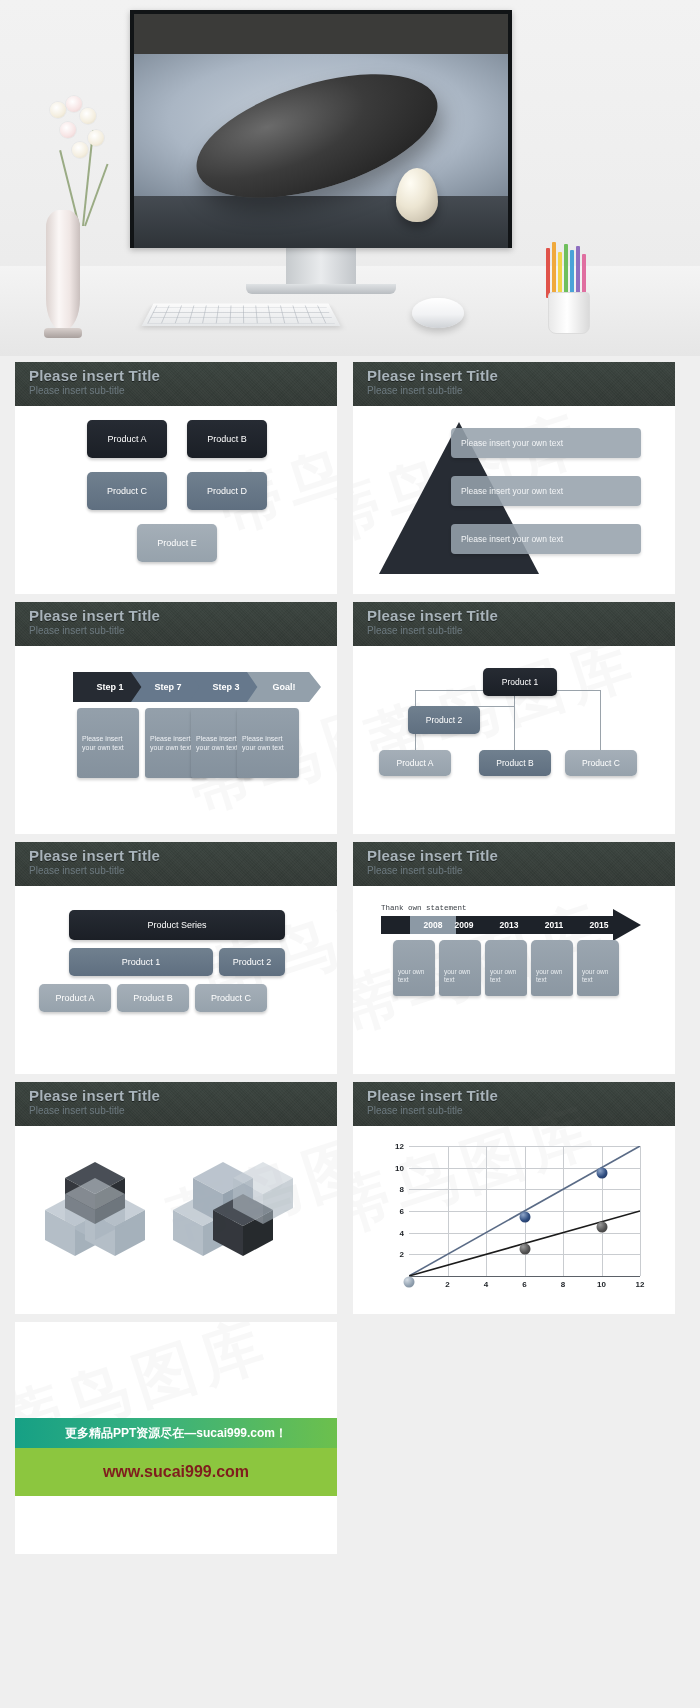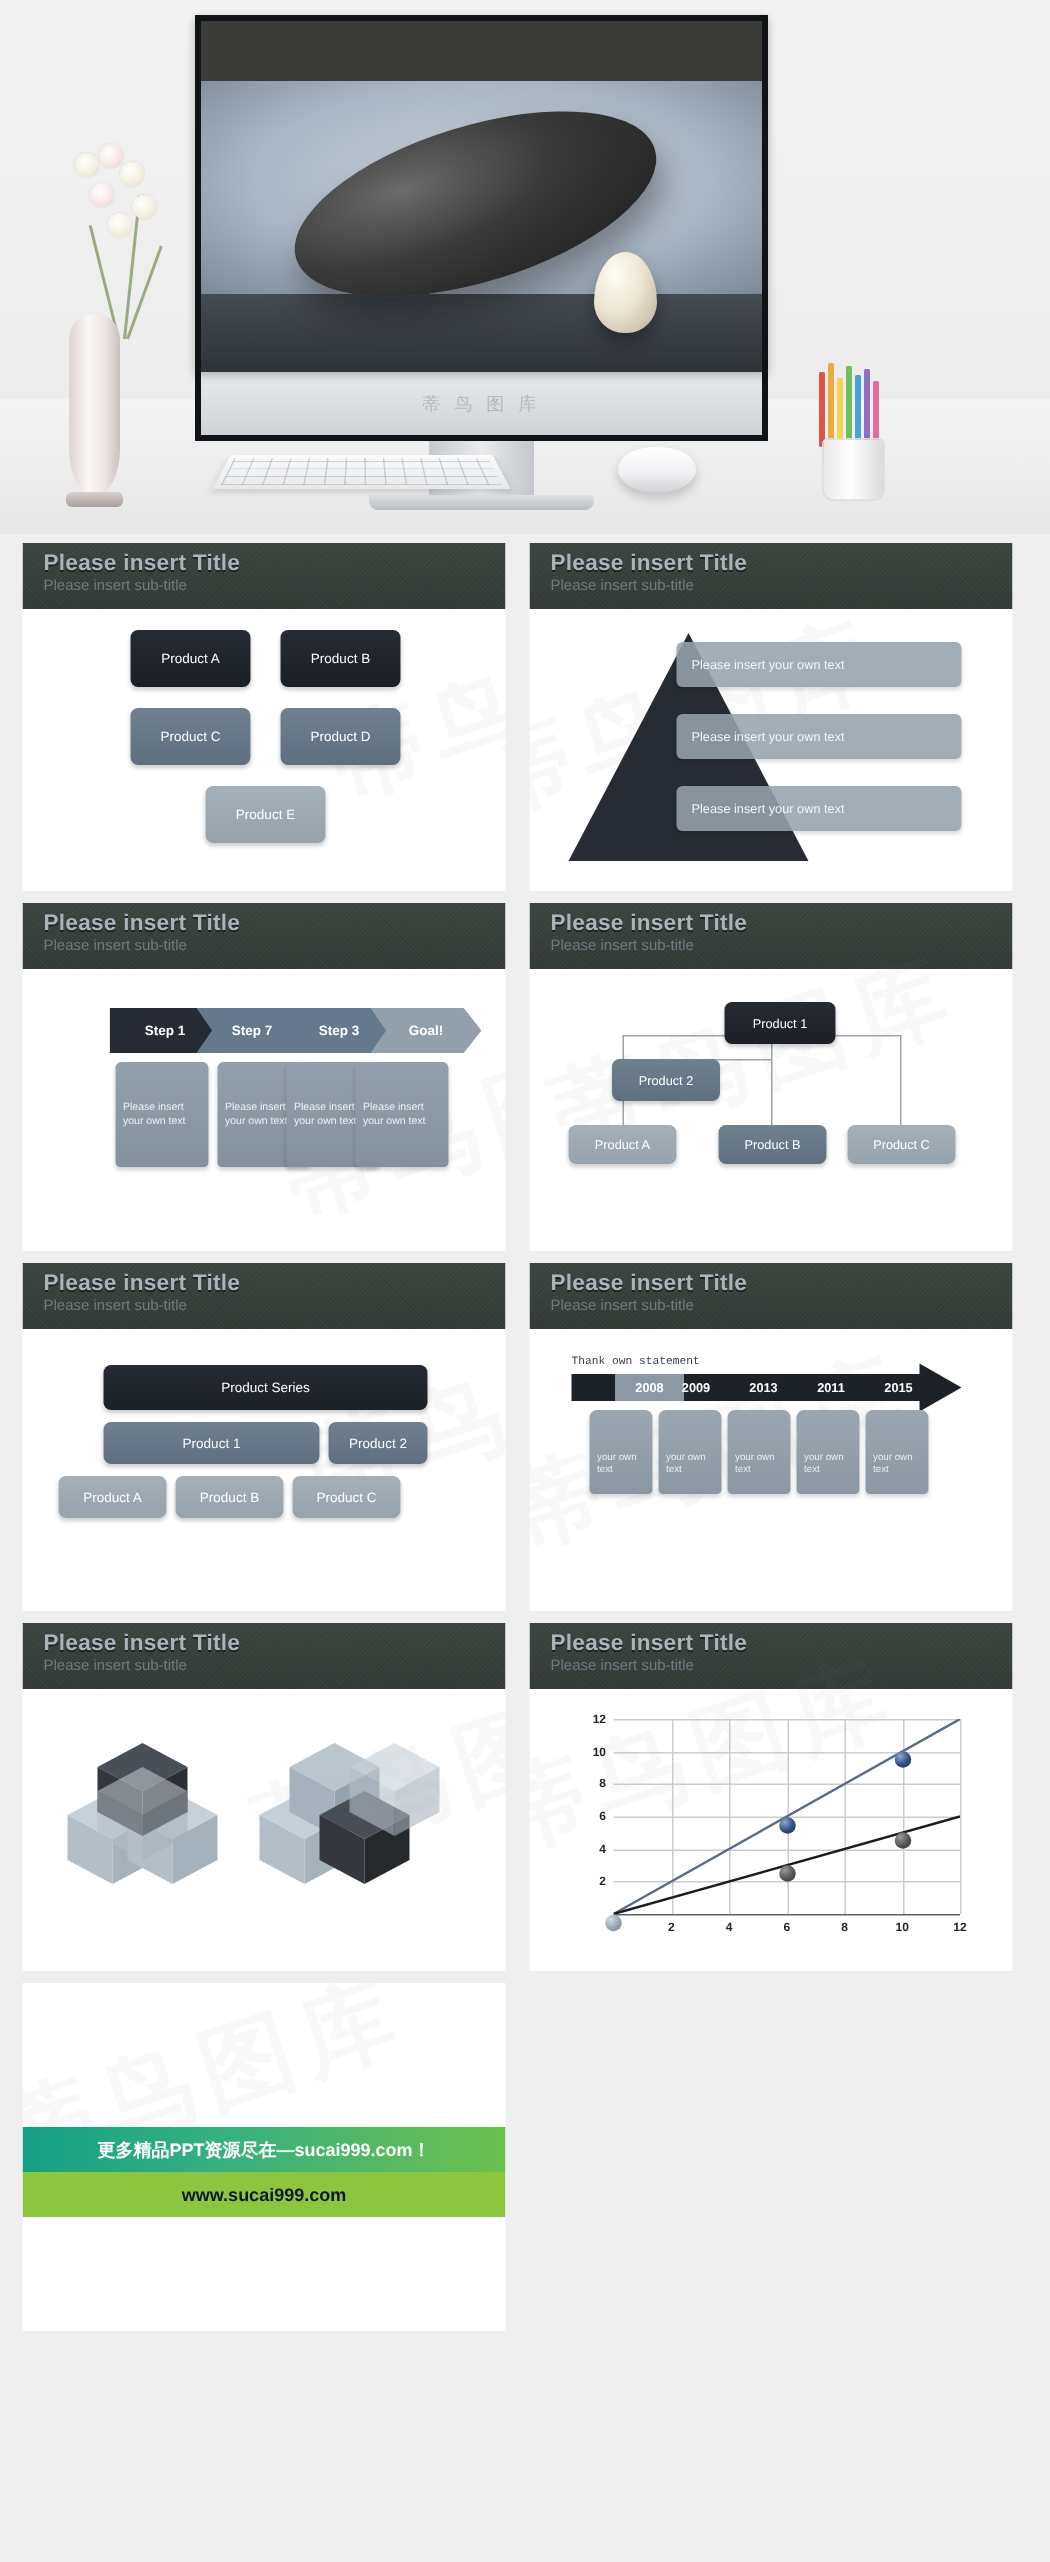--- a/index.html
+++ b/index.html
@@ -309,24 +309,24 @@
   }
 
   
   .promo-teal {
     position:absolute; left: 0; top: 96px; width: 322px; height: 30px;
     background: linear-gradient(90deg,#16a085 0%, #35b07f 40%, #6cc04d 100%);
     display:flex; align-items:center; justify-content:center;
     color:#fff; font-size: 12px; font-weight: bold;
   }
   .promo-green {
-    position:absolute; left: 0; top: 126px; width: 322px; height: 30px;
+    position:absolute; left: 0; top: 126px; width: 322px; height: 48px;
     background: #8cc63f;
     display:flex; align-items:center; justify-content:center;
-    color:#0f172a; font-size: 12px; font-weight: bold;
+    color:#7f1d1d; font-size: 16px; font-weight: bold;
   }
   .blank { background:#fff; }
   .filler { height: 10px; background:#efefef; }
 </style>
 </head>
 <body>
 
 <div class="page">
 
   <div class="hero">
@@ -347,23 +347,20 @@
     <div class="vase-base"></div>
 
     <div class="monitor">
       <div class="screen-bezel">
         <div class="screen-img">
           <div class="screen-topband"></div>
           <div class="screen-floor"></div>
           <div class="stone"></div>
           <div class="egg"></div>
         </div>
-      </div>
-      <div class="monitor-chin">
-        <span class="chin-wm">蒂 鸟 图 库</span>
       </div>
       <div class="stand-neck"></div>
       <div class="stand-base"></div>
     </div>
 
     <div class="keyboard"></div>
     <div class="mouse"></div>
 
     <div class="pencils">
       <div class="pencil" style="left:2px;background:#e0534a;height:50px"></div>

